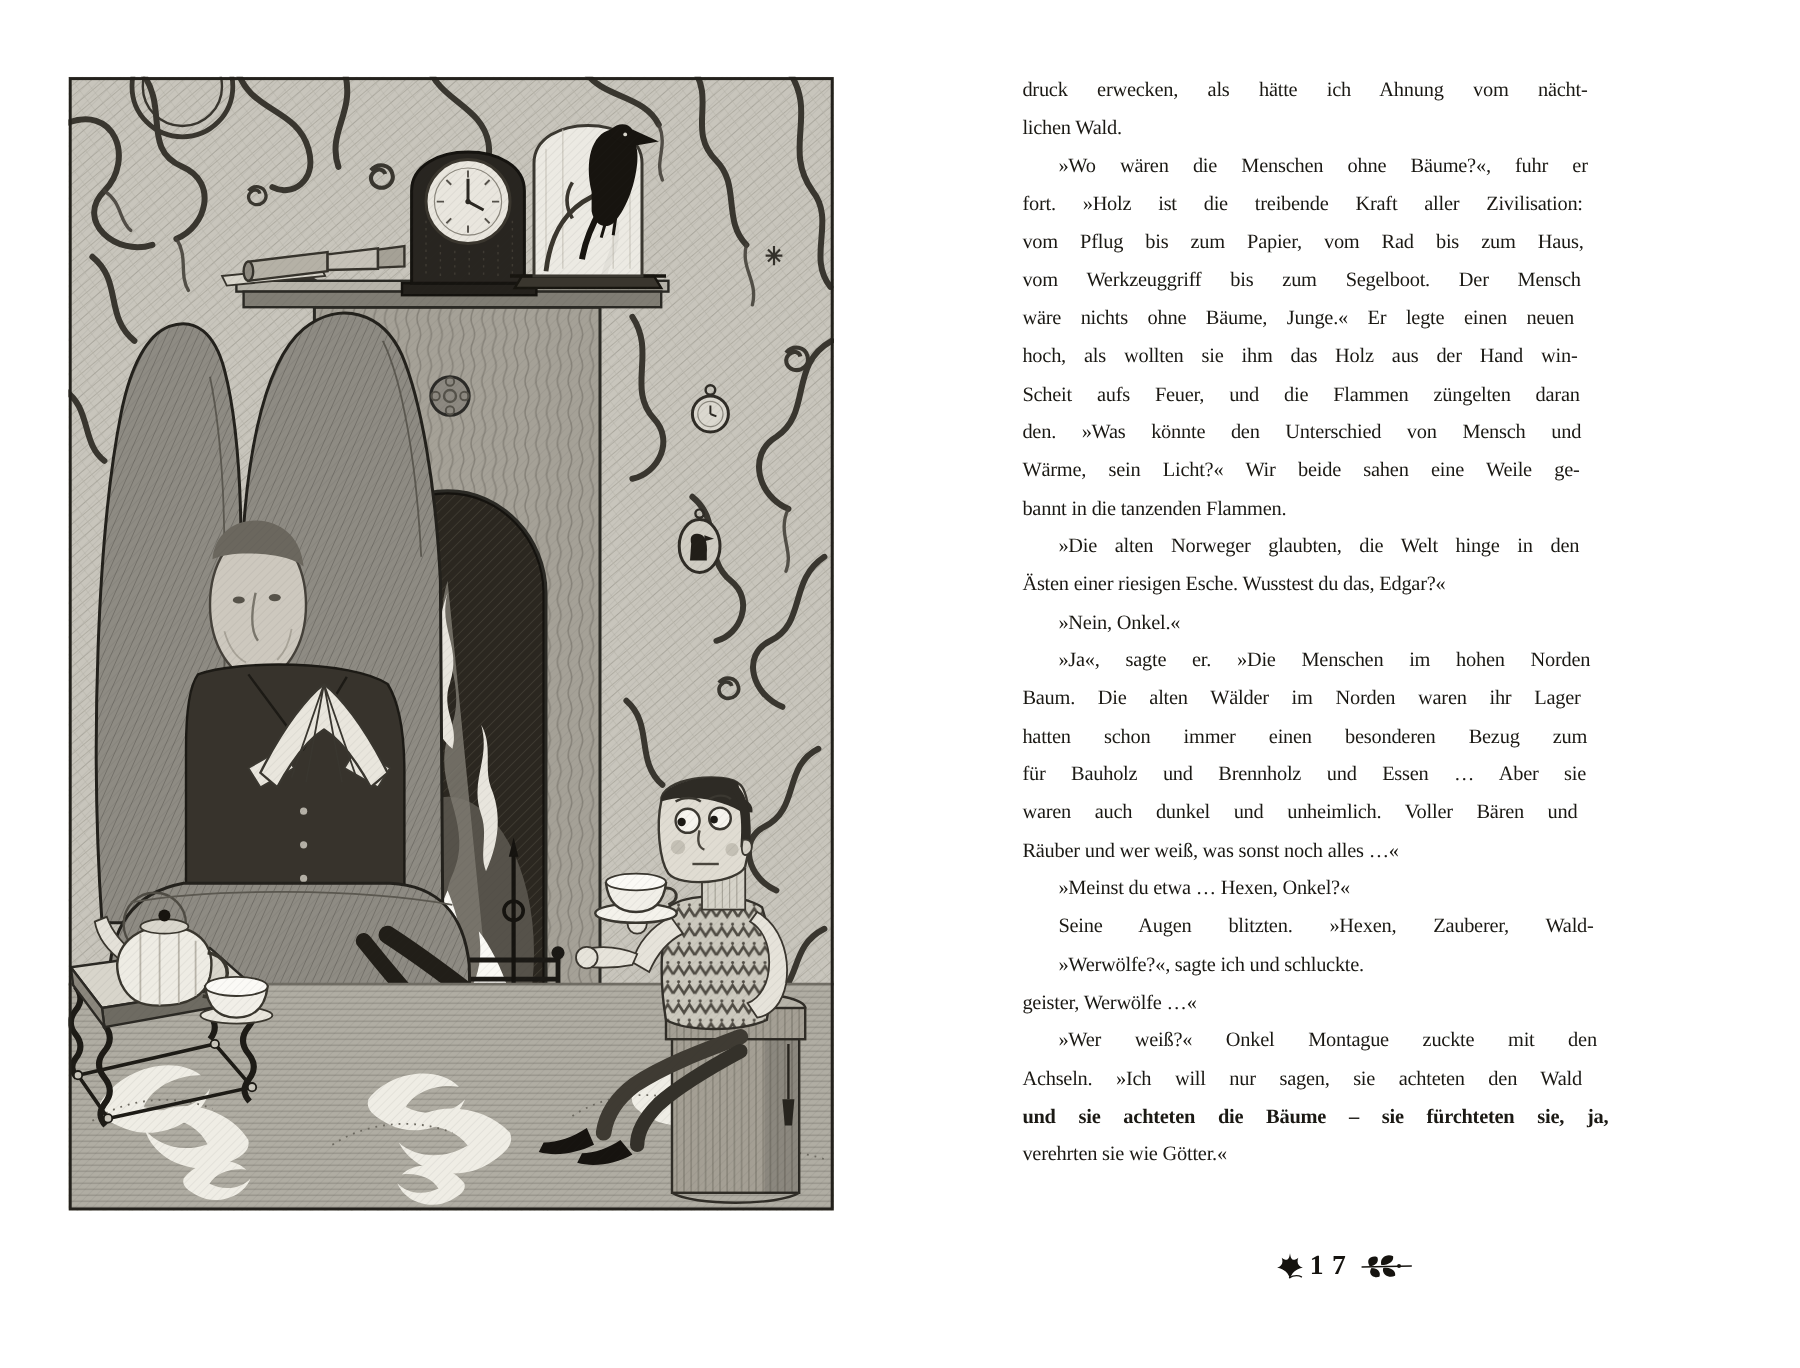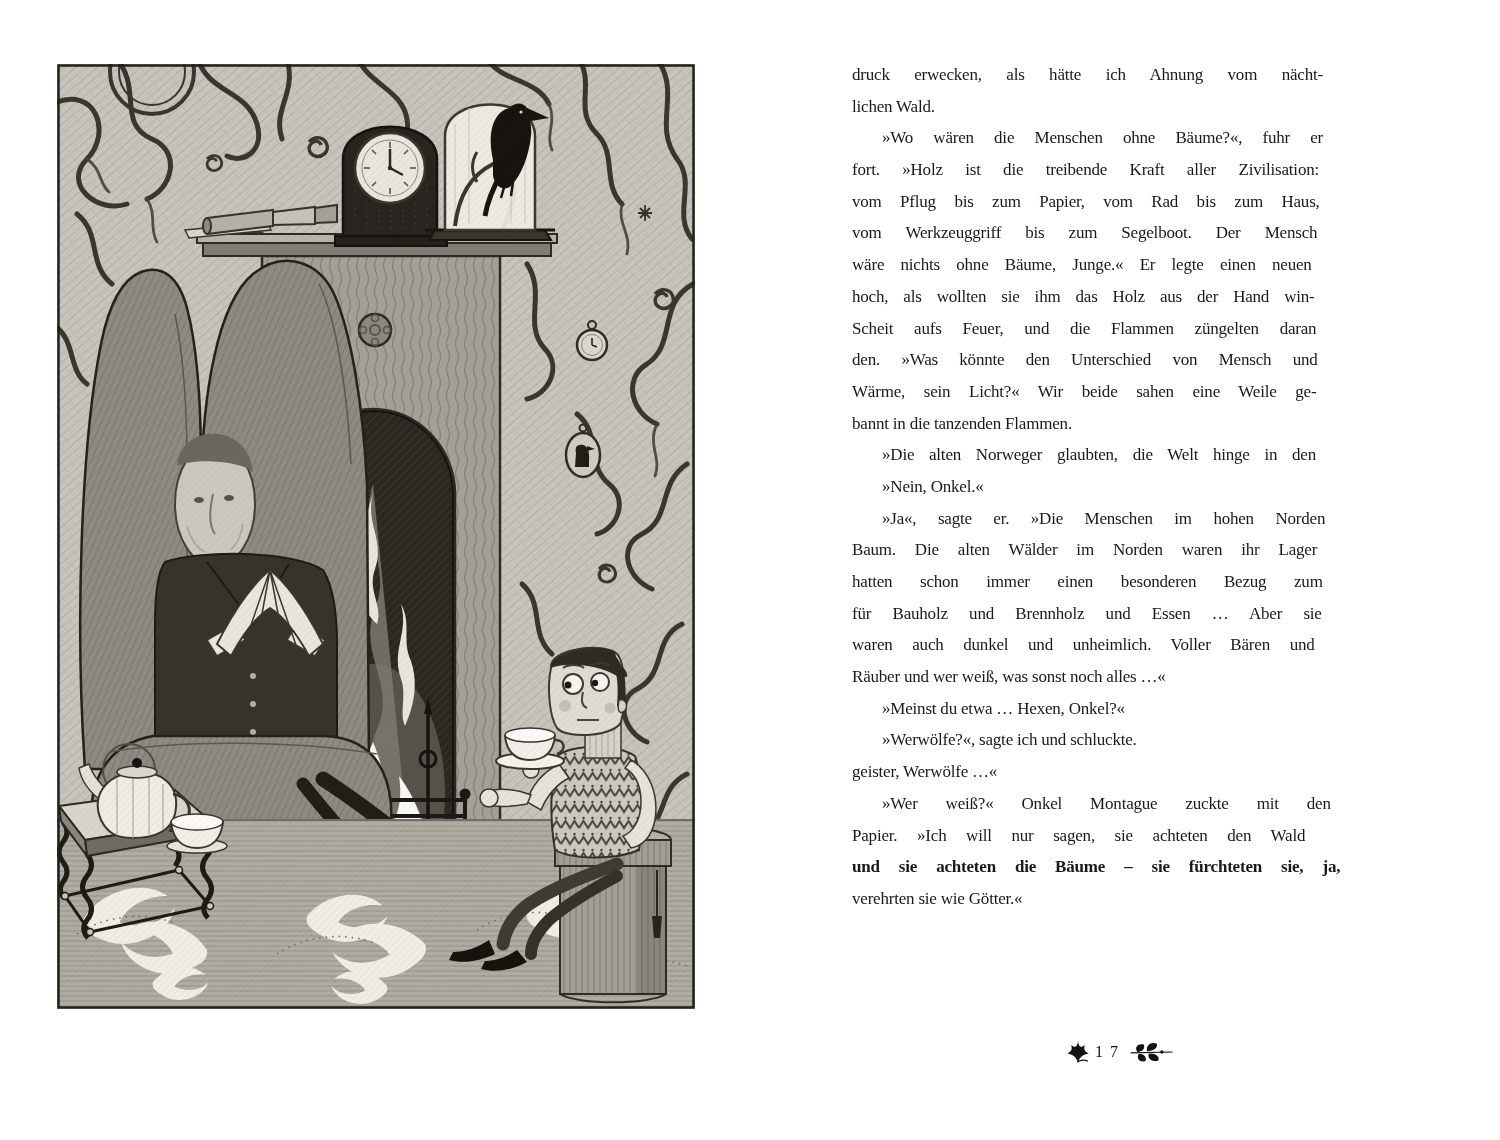--- a/index.html
+++ b/index.html
@@ -9,21 +9,21 @@
   }
   .illustration-wrap{position:absolute;left:57px;top:64px;width:638px;height:945px;}
   .text-col{
     position:absolute;left:852px;top:59px;width:580px;
     font-size:17px;line-height:31.7px;letter-spacing:-0.2px;color:#1b1914;
   }
   .line{white-space:nowrap;height:31.7px;overflow:visible;}
   .line.indent{padding-left:30px;}
   .folio{
     position:absolute;left:830px;top:1040px;width:580px;text-align:center;
-    font-size:16px;color:#15130f;
+    font-size:23px;color:#15130f;font-weight:bold;
   }
   .folio .num{letter-spacing:7px;margin:0 4px;vertical-align:middle;}
   .folio svg{vertical-align:middle;}
 </style>
 </head>
 <body>
 
 <div class="illustration-wrap">
 <svg width="638" height="945" viewBox="0 0 638 945">
   <defs>
@@ -383,32 +383,34 @@
     <div class="line"><span style="word-spacing: 18.38px;">fort. »Holz ist die treibende Kraft aller Zivilisation:</span></div>
     <div class="line"><span style="word-spacing: 14.41px;">vom Pflug bis zum Papier, vom Rad bis zum Haus,</span></div>
     <div class="line"><span style="word-spacing: 20.04px;">vom Werkzeuggriff bis zum Segelboot. Der Mensch</span></div>
     <div class="line"><span style="word-spacing: 12.26px;">wäre nichts ohne Bäume, Junge.« Er legte einen neuen</span></div>
     <div class="line"><span style="word-spacing: 10.99px;">hoch, als wollten sie ihm das Holz aus der Hand win-</span></div>
     <div class="line"><span style="word-spacing: 16.75px;">Scheit aufs Feuer, und die Flammen züngelten daran</span></div>
     <div class="line"><span style="word-spacing: 17.33px;">den. »Was könnte den Unterschied von Mensch und</span></div>
     <div class="line"><span style="word-spacing: 14.61px;">Wärme, sein Licht?« Wir beide sahen eine Weile ge-</span></div>
     <div class="line last"><span>bannt in die tanzenden Flammen.</span></div>
     <div class="line indent"><span style="word-spacing: 10.71px;">»Die alten Norweger glaubten, die Welt hinge in den</span></div>
+    <div class="line last"><span>Ästen einer riesigen Esche. Wusstest du das, Edgar?«</span></div>
     <div class="line last indent"><span>»Nein, Onkel.«</span></div>
     <div class="line indent"><span style="word-spacing: 17.46px;">»Ja«, sagte er. »Die Menschen im hohen Norden</span></div>
     <div class="line"><span style="word-spacing: 14.95px;">Baum. Die alten Wälder im Norden waren ihr Lager</span></div>
     <div class="line"><span style="word-spacing: 23.61px;">hatten schon immer einen besonderen Bezug zum</span></div>
     <div class="line"><span style="word-spacing: 17.25px; text-align: center;">für Bauholz und Brennholz und Essen … Aber sie</span></div>
     <div class="line"><span style="word-spacing: 15.67px;">waren auch dunkel und unheimlich. Voller Bären und</span></div>
     <div class="line last"><span>Räuber und wer weiß, was sonst noch alles …«</span></div>
     <div class="line last indent"><span>»Meinst du etwa … Hexen, Onkel?«</span></div>
+    <div class="line indent"><span style="word-spacing: 26.7px;">Seine Augen blitzten. »Hexen, Zauberer, Wald-</span></div>
     <div class="line last indent"><span>»Werwölfe?«, sagte ich und schluckte.</span></div>
     <div class="line last"><span>geister, Werwölfe …«</span></div>
     <div class="line indent"><span style="word-spacing: 23.98px;">»Wer weiß?« Onkel Montague zuckte mit den</span></div>
-    <div class="line"><span style="word-spacing: 15.63px;">Papier. »Ich will nur sagen, sie achteten den Wald</span></div>
+    <div class="line"><span style="word-spacing: 15.63px;">Achseln. »Ich will nur sagen, sie achteten den Wald</span></div>
     <div class="line"><span style="word-spacing: 14.99px; font-weight: bold;">und sie achteten die Bäume – sie fürchteten sie, ja,</span></div>
     <div class="line last"><span>verehrten sie wie Götter.«</span></div>
   </div>
 
 <div class="folio">
   <svg width="26" height="24" viewBox="0 0 34 30">
     <path d="M17 29 C15 22 10 18 3 17 C8 15 10 12 8 6 C13 10 16 9 17 1 C18 9 21 10 26 6 C24 12 26 15 31 17 C24 18 19 22 17 29 Z" fill="#15130f"></path>
     <path d="M16 28 C21 25 26 25 30 27" stroke="#15130f" stroke-width="1.5" fill="none"></path>
   </svg><span class="num">17</span><svg width="46" height="22" viewBox="0 0 56 26">
     <line x1="2" y1="14" x2="53" y2="13" stroke="#15130f" stroke-width="1.5"></line>

